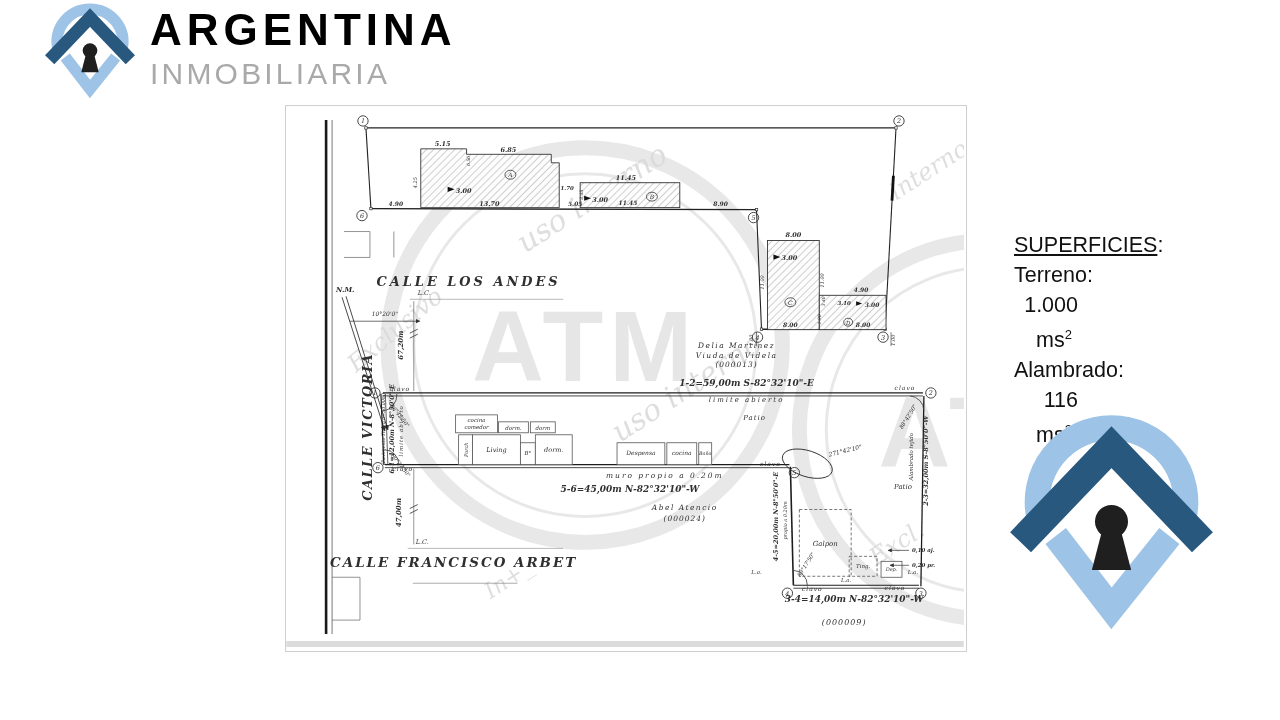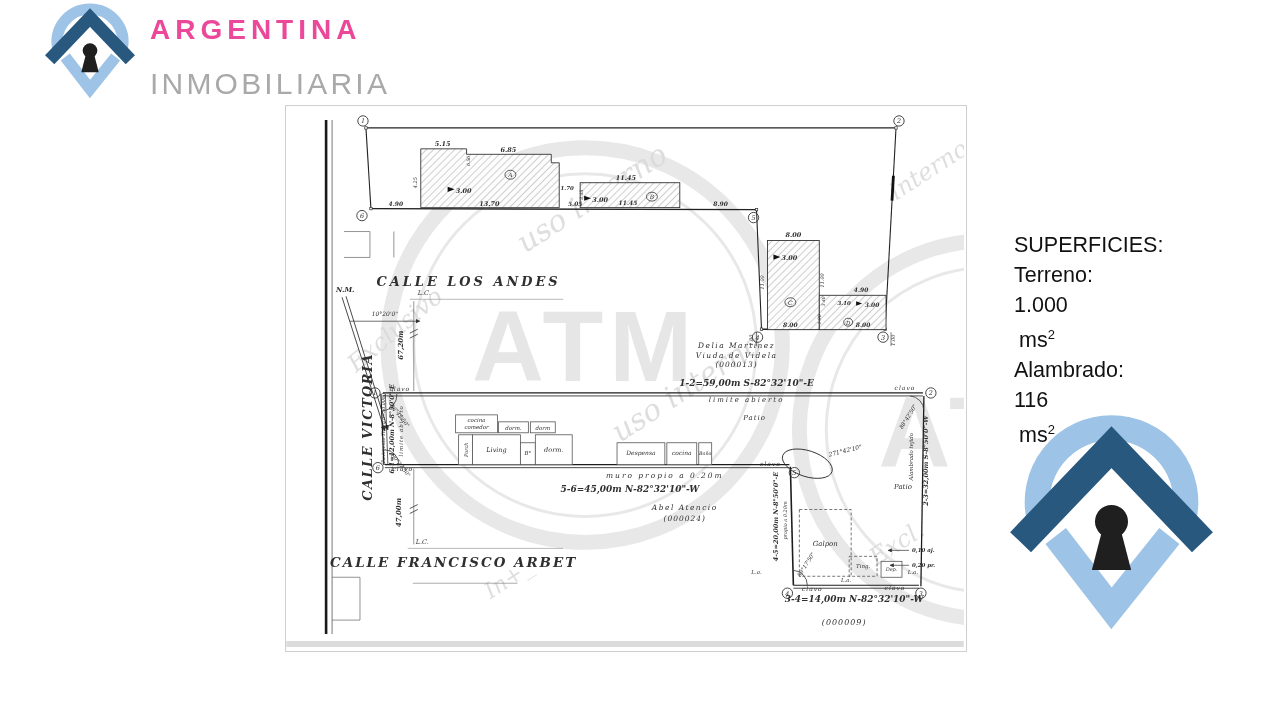--- a/index.html
+++ b/index.html
@@ -1,37 +1,37 @@
 <!DOCTYPE html>
 <html><head>
 <meta charset="utf-8">
 <style>
   html,body{margin:0;padding:0;background:#fff;}
   .stage{position:relative;width:1280px;height:720px;background:#fff;overflow:hidden;
          font-family:"Liberation Sans",sans-serif;}
   
   .logo-icon{position:absolute;left:44px;top:2px;width:92px;height:110px;}
   .brand-text{position:absolute;left:150px;top:8px;}
-  .brand-1{font-size:28px;font-weight:bold;letter-spacing:5px;color:#ec4899;line-height:44px;}
-  .brand-2{font-size:30px;letter-spacing:3.2px;color:#a9a9a9;line-height:34px;margin-top:15px;}
+  .brand-1{font-size:44px;font-weight:bold;letter-spacing:5px;color:#000000;line-height:44px;}
+  .brand-2{font-size:30px;letter-spacing:3.2px;color:#a9a9a9;line-height:34px;margin-top:5px;}
   
   .plan-wrap{position:absolute;left:285px;top:105px;width:680px;height:545px;background:#fff;
              border:1px solid #cfcfcf;}
   .plan-wrap svg{display:block;}
   .pt{font-family:"DejaVu Serif",serif;font-style:italic;fill:#2f2f2f;}
   .pb{font-weight:bold;}
   .wm{font-family:"DejaVu Serif",serif;font-style:italic;fill:#d9d9d9;opacity:.85;}
   .atm{font-family:"Liberation Sans",sans-serif;font-weight:bold;fill:#dcdcdc;opacity:.7;letter-spacing:6px;}
   
   .sup{position:absolute;left:1014px;top:230px;color:#111;font-size:21.5px;line-height:30px;}
-  .sup .u{text-align:right;}
+  .sup .u{text-decoration:underline;text-align:right;}
   .sup-row{display:flex;flex-direction:column;}
   .sup-label{width:96px;}
-  .sup-num{width:64px;}
-  .sup-unit{margin-left:5px;}
+  .sup-num{width:64px;text-align:right;}
+  .sup-unit{margin-left:22px;}
   sup{font-size:13px;}
   .big-icon{position:absolute;left:1008px;top:412px;width:207px;height:248px;}
 </style>
 </head>
 <body>
 
 <div class="stage">
 
   <svg class="logo-icon" viewBox="0 0 100 120">
     <path d="M15,52 A36,36 0 1 1 85,52" fill="none" stroke-width="12" stroke="#9dc3e6"></path>

